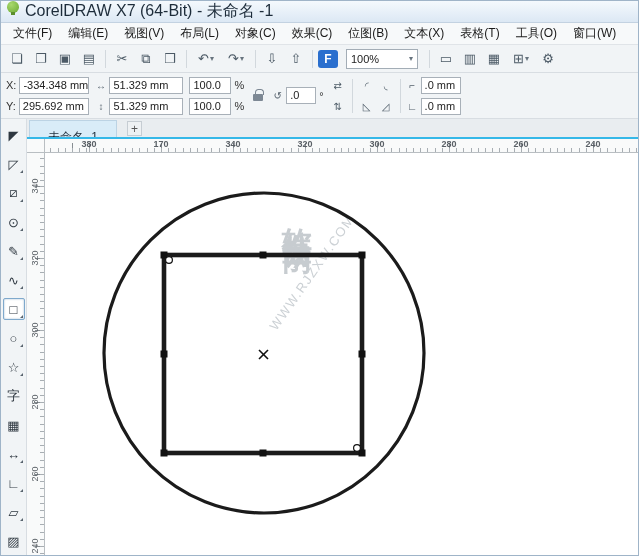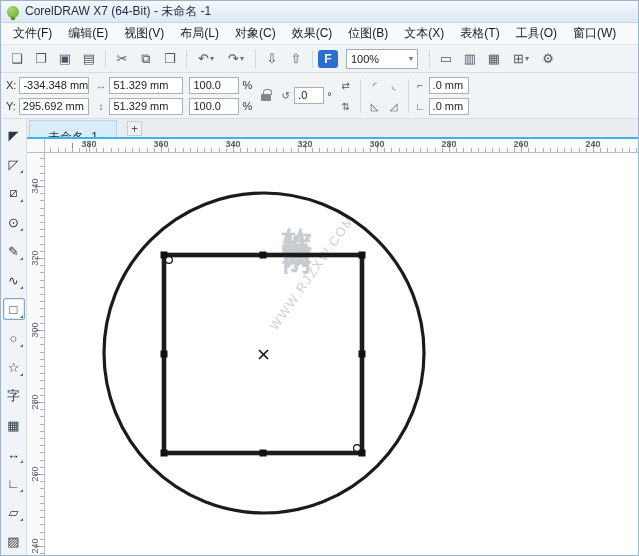--- a/index.html
+++ b/index.html
@@ -7,22 +7,22 @@
   .app {
     position:relative; width:639px; height:556px; overflow:hidden;
     font-family:"Liberation Sans", sans-serif; font-size:12px; color:#222;
     background:#eef1f4; border:1px solid #9fb4c8;
   }
   
   .titlebar {
     position:absolute; left:0; top:0; right:0; height:22px;
     background:linear-gradient(#f4f9fd,#dce8f4);
     border-bottom:1px solid #c3d2e1;
-    display:flex; align-items:center; gap:6px; padding:0 6px;
-    font-size:12px; color:#1d2c3a;
+    display:flex; align-items:flex-start; gap:6px; padding:0 6px;
+    font-size:16px; color:#1d2c3a;
   }
   .logo { width:12px; height:12px; border-radius:50% 50% 48% 48%; background:radial-gradient(circle at 35% 30%, #a8d96c, #6aa832); position:relative; }
   .logo::after { content:""; position:absolute; left:4px; bottom:-2px; width:4px; height:3px; background:#5b8f2b; }
   
   .menubar {
     position:absolute; left:0; top:22px; right:0; height:22px;
     background:#f7f9fa; border-bottom:1px solid #e0e4e8;
     display:flex; align-items:center; padding:0 4px;
   }
   .mi { padding:2px 8px; color:#1b1b1b; cursor:default;text-align:center; }
@@ -51,21 +51,21 @@
     display:flex; align-items:center; gap:6px; padding:0 5px;
   }
   .pb-rows { display:grid; grid-template-rows:17px 17px; row-gap:4px; align-items:center; }
   .pb-row { display:flex; align-items:center; gap:3px; }
   .pb-lbl { font-size:11px; color:#333; }
   .pb-ico { font-size:10px; color:#55616c; width:11px; text-align:center; }
   .fld {
     background:#fff; border:1px solid #a8b0b8; height:17px; line-height:15px;
     padding:0 3px; font-size:11px; color:#222; white-space:nowrap; overflow:hidden;
   }
-  .w70{width:70px} .w62{width:74px} .w38{width:50px} .w30{width:30px} .w46{width:40px}
+  .w70{width:70px} .w62{width:74px} .w38{width:42px} .w30{width:30px} .w46{width:40px}
   .lockbtn { width:16px; height:36px; display:flex; align-items:center; justify-content:center; border:1px solid transparent; }
   .lock { position:relative; width:10px; height:7px; background:#7d8894; border-radius:1px; margin-top:4px; }
   .lock::before { content:""; position:absolute; left:1.5px; top:-5px; width:7px; height:5px;
     border:1.5px solid #7d8894; border-bottom:none; border-radius:3.5px 3.5px 0 0; }
   .sbtn { width:16px; height:15px; display:flex; align-items:center; justify-content:center;
     font-size:10px; color:#4c5a66; border:1px solid transparent; border-radius:2px; }
   .psep { width:1px; height:34px; background:#d2d8dd; }
   
   .tabbar {
     position:absolute; left:26px; top:118px; right:0; height:20px;
@@ -321,21 +321,21 @@
         <span class="fly"></span>
       </span>
     <span class="tool">
         <span>▨</span>
       </span>
   </div>
 
   <div class="corner"></div>
   <div class="hruler">
     <span class="hnum" style="left:35px">380</span>
-    <span class="hnum" style="left:107px">360</span>
+    <span class="hnum" style="left:107px">170</span>
     <span class="hnum" style="left:179px">340</span>
     <span class="hnum" style="left:251px">320</span>
     <span class="hnum" style="left:323px">300</span>
     <span class="hnum" style="left:395px">280</span>
     <span class="hnum" style="left:467px">260</span>
     <span class="hnum" style="left:539px">240</span>
   </div>
   <div class="vruler">
     <span class="vnum" style="top:27px">340</span>
     <span class="vnum" style="top:99px">320</span>

